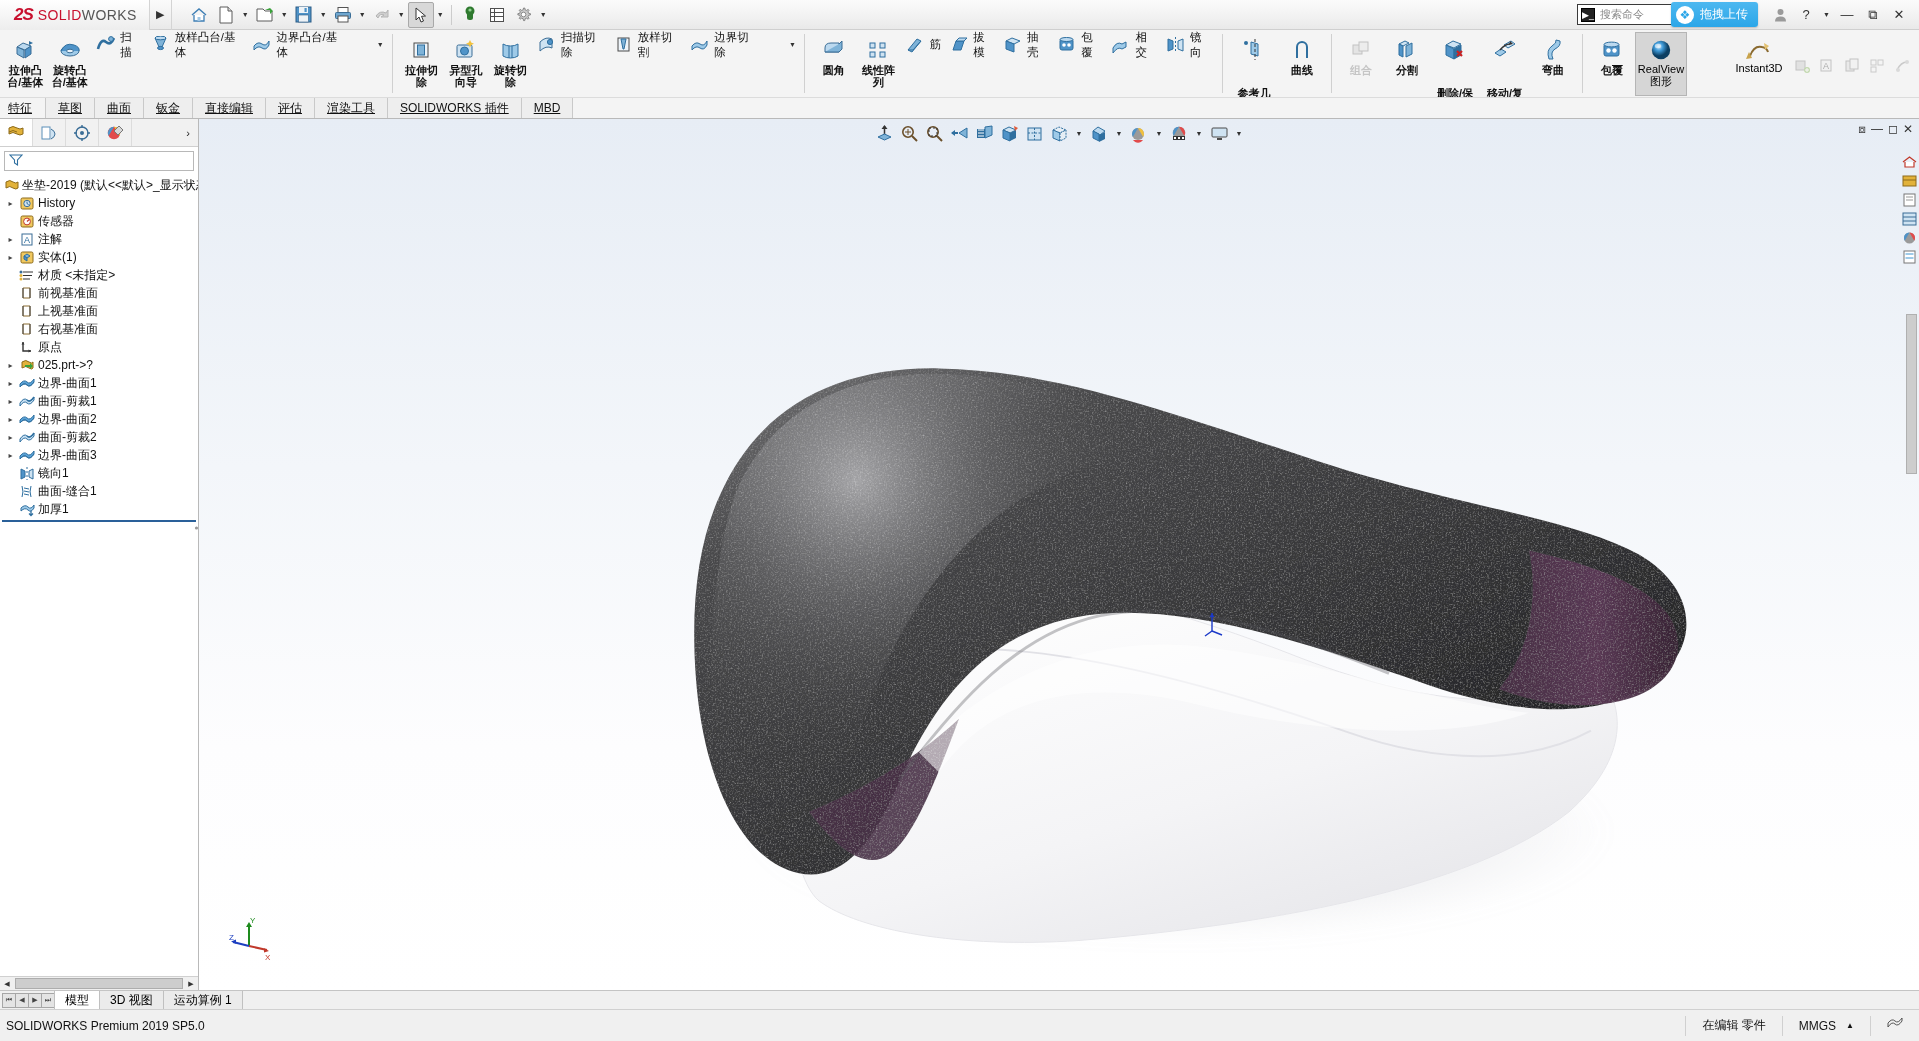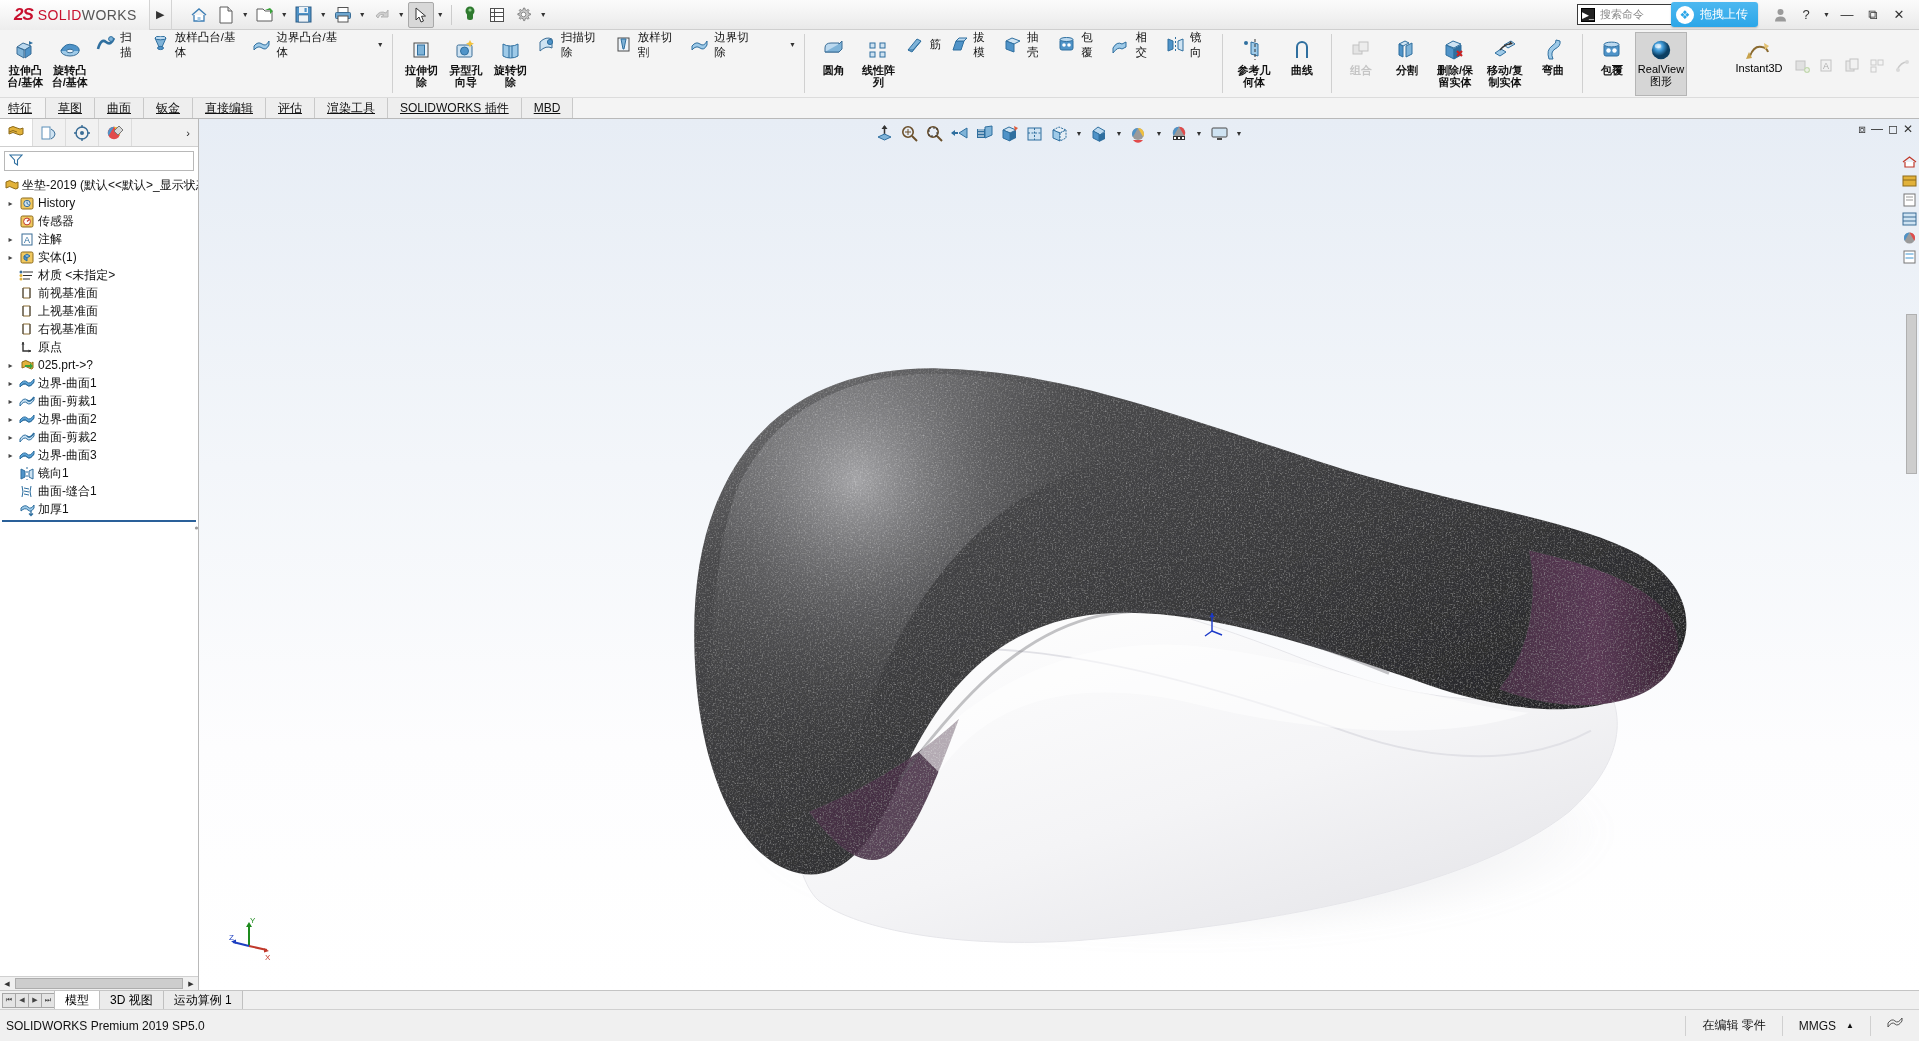--- a/index.html
+++ b/index.html
@@ -58,21 +58,21 @@
   .ribbon {
     height: 68px; min-height: 68px; background: #f4f4f4;
     border-bottom: 1px solid #dcdcdc; display: flex; align-items: stretch; position: relative; overflow: hidden;
   }
   .rgroup { display: flex; align-items: flex-start; padding: 2px 3px; }
   .rsep { width: 1px; background: #d0d0d0; margin: 4px 3px; align-self: stretch; }
   .big-btn {
     width: 46px; display: flex; flex-direction: column; align-items: center; padding-top: 4px;
     text-align: center; line-height: 12px; font-size: 11px; color: #111;
   }
-  .big-btn.wide { width: 50px; }
+  .big-btn.wide { width: 50px; gap: 23px; }
   .big-btn .glyph { height: 26px; display: flex; align-items: flex-end; justify-content: center; }
   .big-btn .lbl { margin-top: 2px; font-weight: bold; }
   .big-btn.disabled { color: #a0a0a0; opacity: .55; }
   .col-list { display: flex; flex-direction: row; padding-top: 2px; justify-content: space-between; }
   .small-btn { display: flex; align-items: center; gap: 5px; height: 21px; padding: 0 4px; font-size: 11.5px; color: #111; }
   .small-btn .glyph { width: 20px; display: flex; align-items: center; justify-content: center; }
   .cellcaret { font-size: 7px; color: #333; display:flex; align-items:center; justify-content:center; width:12px; }
   .caret-row { display:flex; align-items:center; height:21px;}
   .rv-btn {
     width: 52px; display: flex; flex-direction: column; align-items: center; padding: 4px 2px;

